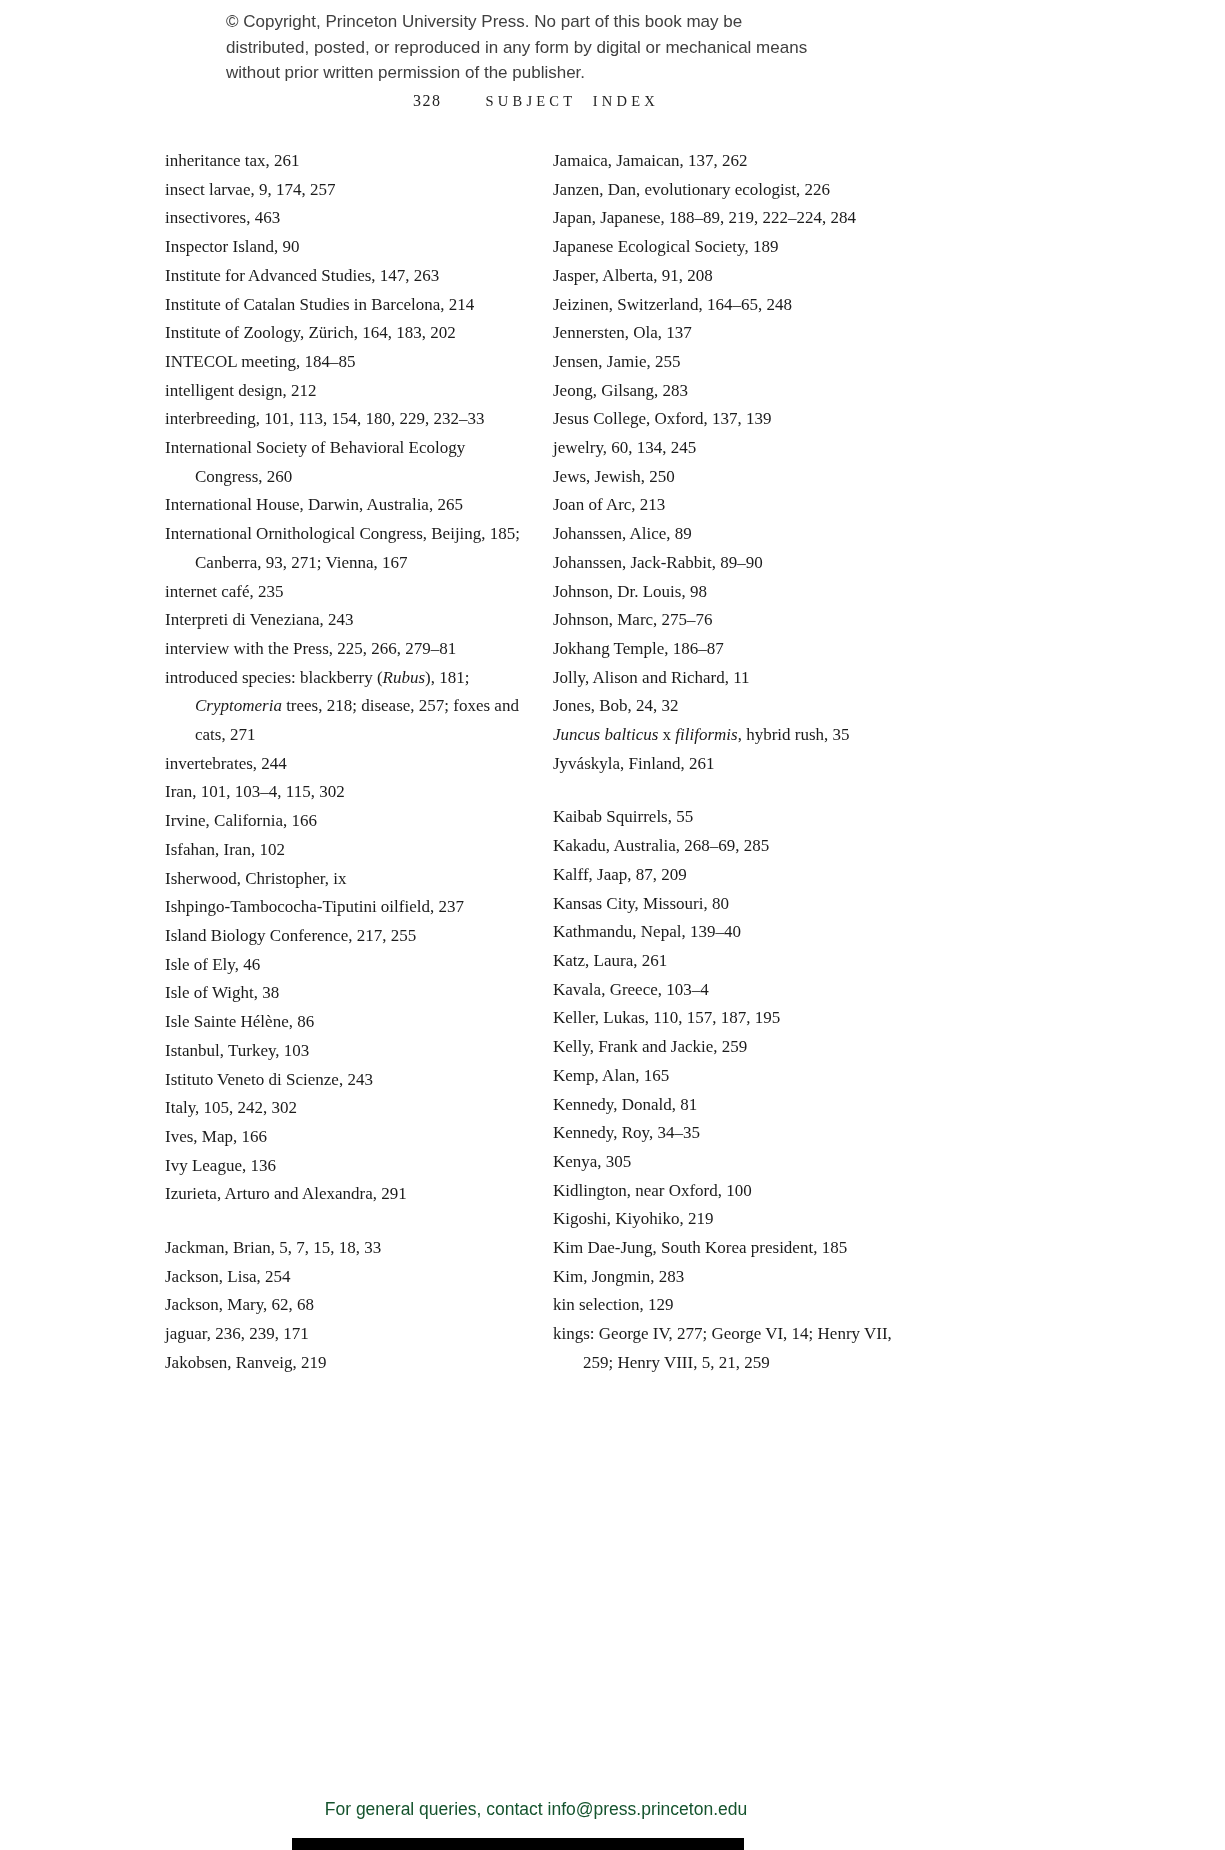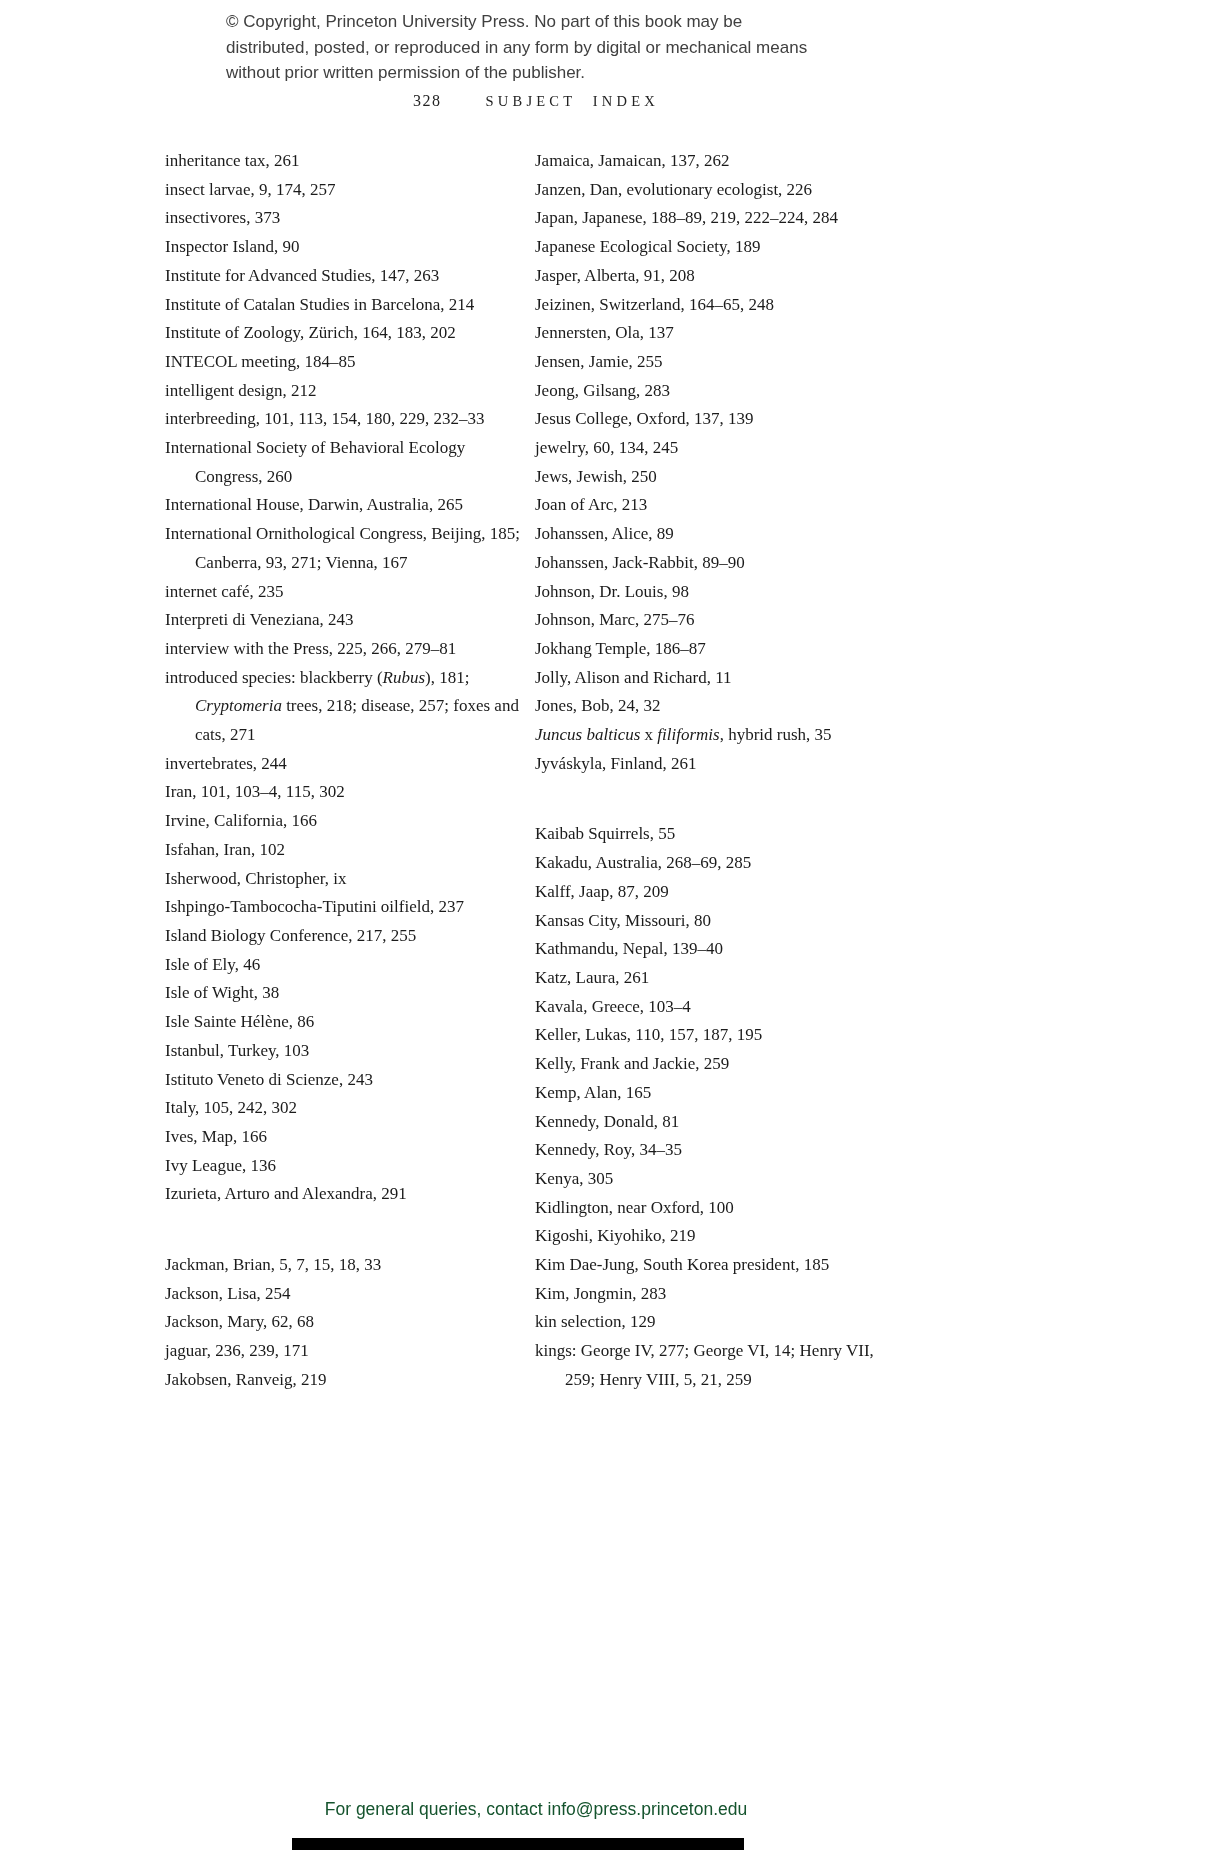--- a/index.html
+++ b/index.html
@@ -17,24 +17,24 @@
   }
   .running-head {
     position:absolute; left:165px; top:92px; width:742px;
     text-align:center; font-size:16px; color:#222;
     white-space:nowrap;
   }
   .page-number { letter-spacing:1.5px; margin-right:44px; }
   .head-title { font-size:14.5px; letter-spacing:4.2px; word-spacing:9px; }
   .columns {
     position:absolute; left:165px; top:147px; width:758px;
-    display:grid; grid-template-columns:370px 370px; 
+    display:grid; grid-template-columns:370px 370px; column-gap:18px;
     align-items:start;
   }
-  .index-group + .index-group { margin-top:42px; }
+  .index-group + .index-group { margin-top:25px; }
   .index-entry {
     font-size:17px; line-height:28.7px;
     padding-left:30px; text-indent:-30px;
     color:#1b1b1b;
   }
   .index-entry i { }
   .footer {
     position:absolute; left:165px; top:1799px; width:742px;
     text-align:center;
     font-family:"Liberation Sans", sans-serif;
@@ -52,21 +52,21 @@
 
 <div class="running-head">
   <span class="page-number">328</span><span class="head-title">SUBJECT INDEX</span>
 </div>
 
 <div class="columns">
   <div class="column">
       <div class="index-group">
         <p class="index-entry">inheritance tax, 261</p>
         <p class="index-entry">insect larvae, 9, 174, 257</p>
-        <p class="index-entry">insectivores, 373</p>
+        <p class="index-entry">insectivores, 463</p>
         <p class="index-entry">Inspector Island, 90</p>
         <p class="index-entry">Institute for Advanced Studies, 147, 263</p>
         <p class="index-entry">Institute of Catalan Studies in Barcelona, 214</p>
         <p class="index-entry">Institute of Zoology, Zürich, 164, 183, 202</p>
         <p class="index-entry">INTECOL meeting, 184–85</p>
         <p class="index-entry">intelligent design, 212</p>
         <p class="index-entry">interbreeding, 101, 113, 154, 180, 229, 232–33</p>
         <p class="index-entry">International Society of Behavioral Ecology Congress, 260</p>
         <p class="index-entry">International House, Darwin, Australia, 265</p>
         <p class="index-entry">International Ornithological Congress, Beijing, 185; Canberra, 93, 271; Vienna, 167</p>

